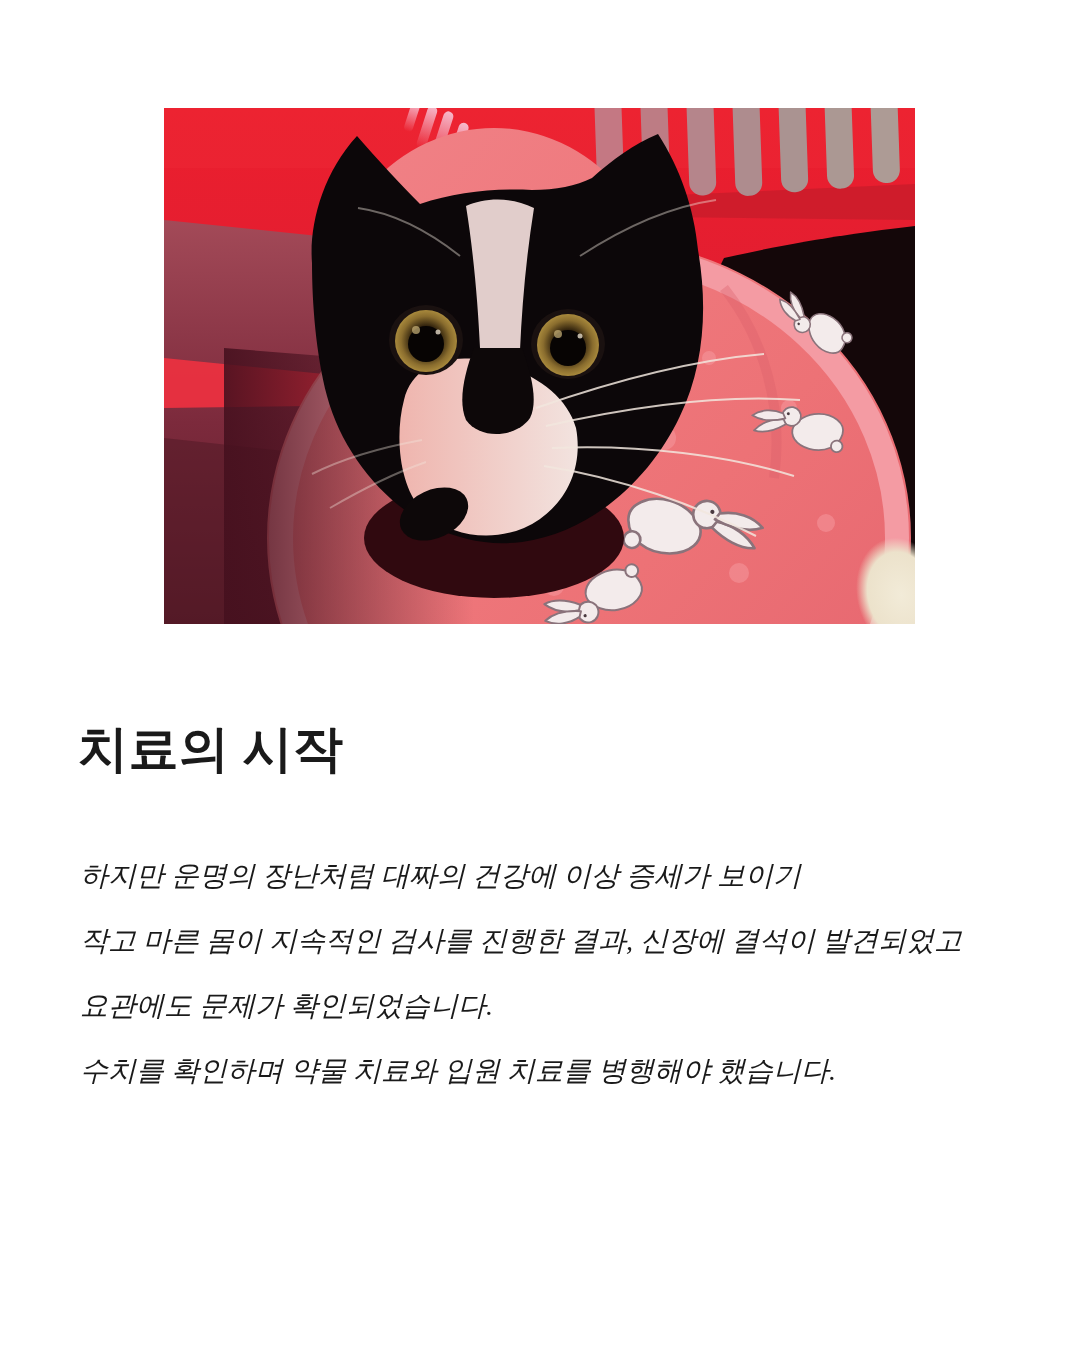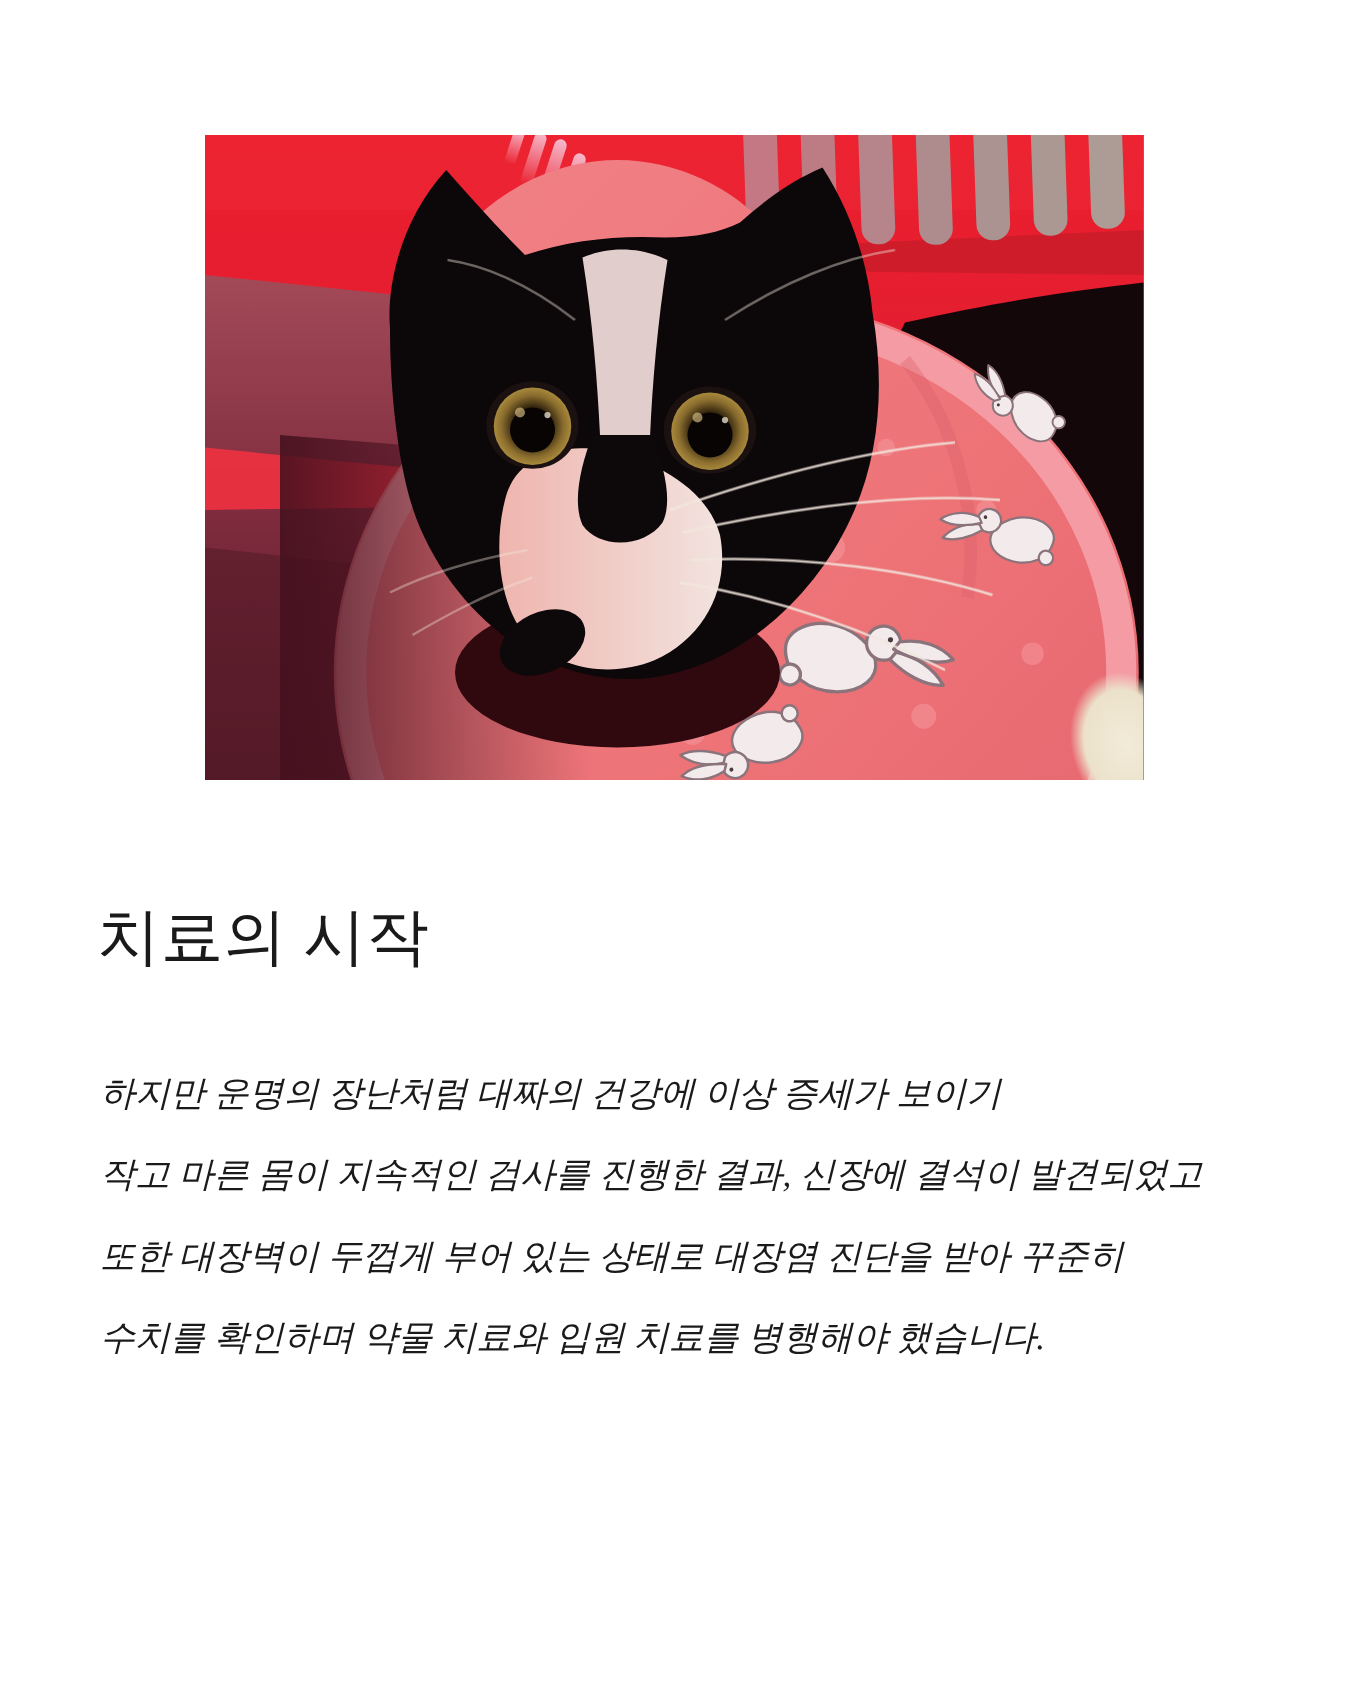--- a/index.html
+++ b/index.html
@@ -12,21 +12,21 @@
   }
   .photo {
     position: absolute; left: 164px; top: 108px;
     width: 751px; height: 516px;
     margin: 0; overflow: hidden; background: #e01d31;
   }
   .photo svg { display: block; width: 100%; height: 100%; }
   .headline {
     position: absolute; left: 78px; top: 716px;
     margin: 0;
-    font-size: 50px; font-weight: 400;
+    font-size: 50px; font-weight: 700;
     letter-spacing: 0.5px;
     color: var(--text, #141414);
     white-space: nowrap;
   }
   .bodytext {
     position: absolute; left: 80px; top: 843px;
     width: 960px;
     font-size: 28px; font-weight: 400;
     color: var(--text, #1c1c1c);
     font-style: italic;
@@ -196,15 +196,15 @@
 
     <ellipse cx="737" cy="487" rx="44" ry="58" transform="rotate(-14 737 487)" fill="url(#gBlob)"></ellipse>
   </svg>
 </figure>
 
 <h1 class="headline">치료의 시작</h1>
 
 <div class="bodytext">
   <div class="line">하지만 운명의 장난처럼 대짜의 건강에 이상 증세가 보이기</div>
   <div class="line">작고 마른 몸이 지속적인 검사를 진행한 결과, 신장에 결석이 발견되었고</div>
-  <div class="line">또한 대장벽이 두껍게 부어 있는 상태로 대장염 진단을 받아 꾸준히</div>
+  <div class="line">요관에도 문제가 확인되었습니다.</div>
   <div class="line">수치를 확인하며 약물 치료와 입원 치료를 병행해야 했습니다.</div>
 </div>
 
 </body></html>

